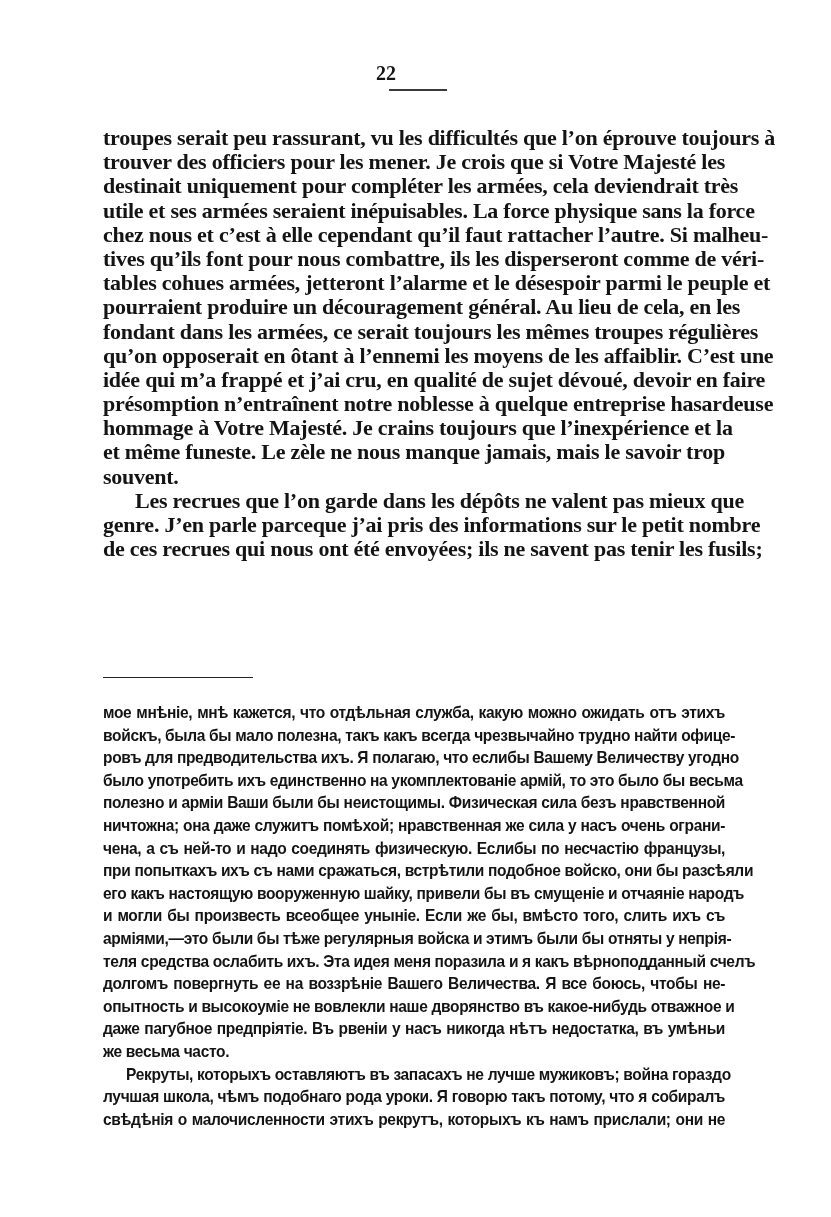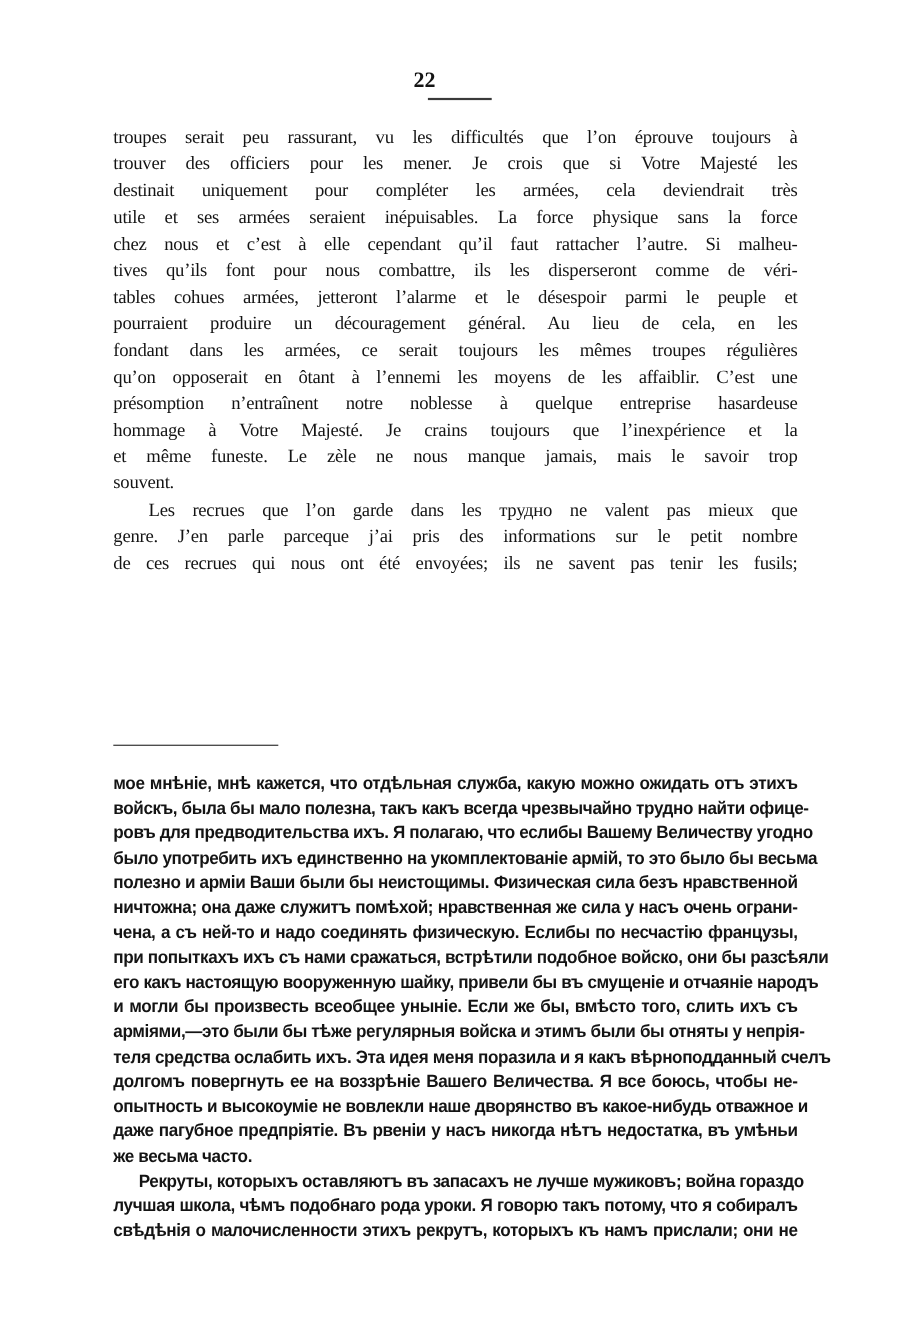--- a/index.html
+++ b/index.html
@@ -29,25 +29,25 @@
       position: absolute;
       left: 389px;
       width: 58px;
       top: 89px;
       height: 0;
       border-top: 2px solid #3a3a3a;
     }
     .main-text {
       position: absolute;
       left: 103px;
-      top: 113px;
+      top: 126px;
       width: 622px;
-      font-size: 17px;
+      font-size: 22px;
       line-height: 24.2px;
-      font-weight: normal;
+      font-weight: bold;
       letter-spacing: -0.25px;
     }
     .line {
       display: block;
       white-space: nowrap;
       text-align: justify;
       text-align-last: justify;
       height: 24.2px;
     }
     .line.last {
@@ -103,25 +103,26 @@
   <span class="line">troupes serait peu rassurant, vu les difficultés que l’on éprouve toujours à</span>
   <span class="line">trouver des officiers pour les mener. Je crois que si Votre Majesté les</span>
   <span class="line">destinait uniquement pour compléter les armées, cela deviendrait très</span>
   <span class="line">utile et ses armées seraient inépuisables. La force physique sans la force</span>
   <span class="line">chez nous et c’est à elle cependant qu’il faut rattacher l’autre. Si malheu-</span>
   <span class="line">tives qu’ils font pour nous combattre, ils les disperseront comme de véri-</span>
   <span class="line">tables cohues armées, jetteront l’alarme et le désespoir parmi le peuple et</span>
   <span class="line">pourraient produire un découragement général. Au lieu de cela, en les</span>
   <span class="line">fondant dans les armées, ce serait toujours les mêmes troupes régulières</span>
   <span class="line">qu’on opposerait en ôtant à l’ennemi les moyens de les affaiblir. C’est une</span>
+  <span class="line">idée qui m’a frappé et j’ai cru, en qualité de sujet dévoué, devoir en faire</span>
   <span class="line">présomption n’entraînent notre noblesse à quelque entreprise hasardeuse</span>
   <span class="line">hommage à Votre Majesté. Je crains toujours que l’inexpérience et la</span>
   <span class="line">et même funeste. Le zèle ne nous manque jamais, mais le savoir trop</span>
   <span class="line last">souvent.</span>
-  <span class="line indent">Les recrues que l’on garde dans les трудно ne valent pas mieux que</span>
+  <span class="line indent">Les recrues que l’on garde dans les dépôts ne valent pas mieux que</span>
   <span class="line">genre. J’en parle parceque j’ai pris des informations sur le petit nombre</span>
   <span class="line">de ces recrues qui nous ont été envoyées; ils ne savent pas tenir les fusils;</span>
 </div>
 
 <div class="footnote-rule"></div>
 
 <div class="footnote-text">
   <span class="fline">мое мнѣніе, мнѣ кажется, что отдѣльная служба, какую можно ожидать отъ этихъ</span>
   <span class="fline">войскъ, была бы мало полезна, такъ какъ всегда чрезвычайно трудно найти офице-</span>
   <span class="fline">ровъ для предводительства ихъ. Я полагаю, что еслибы Вашему Величеству угодно</span>

